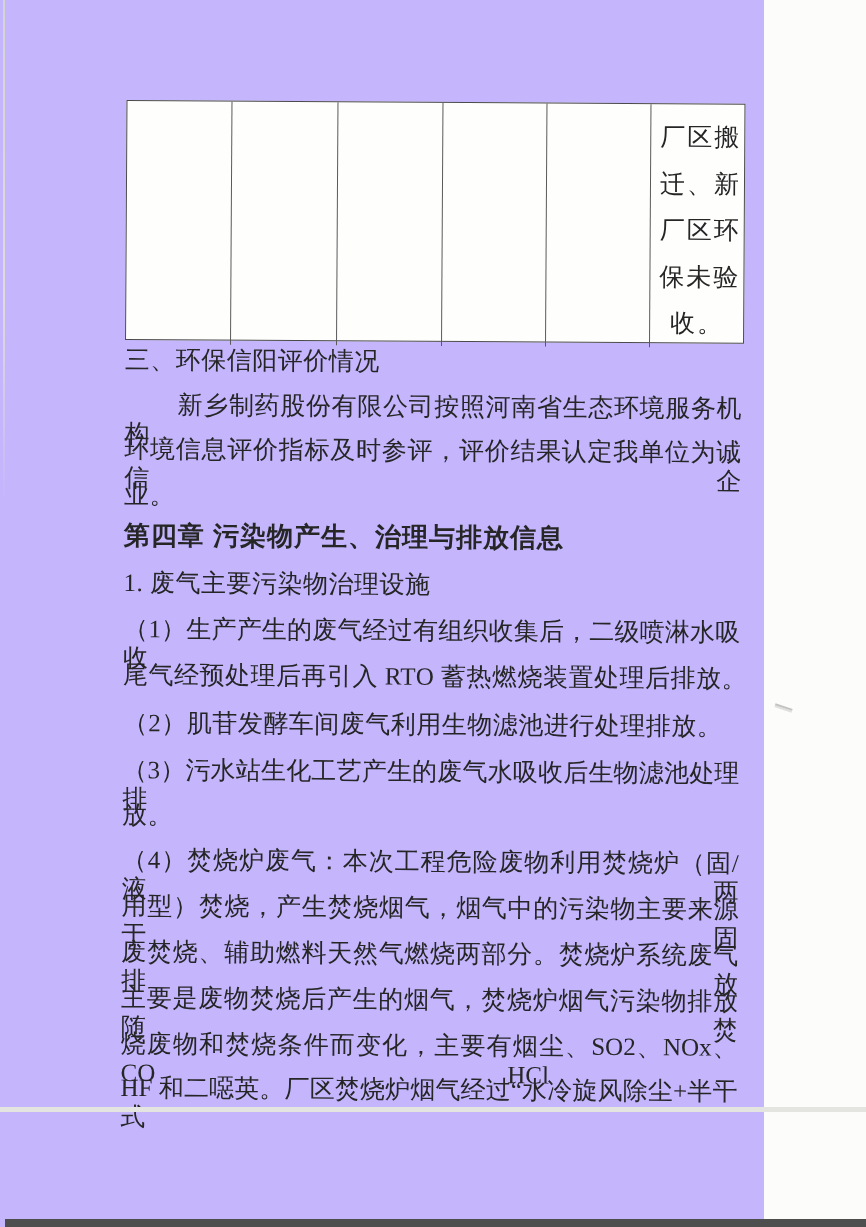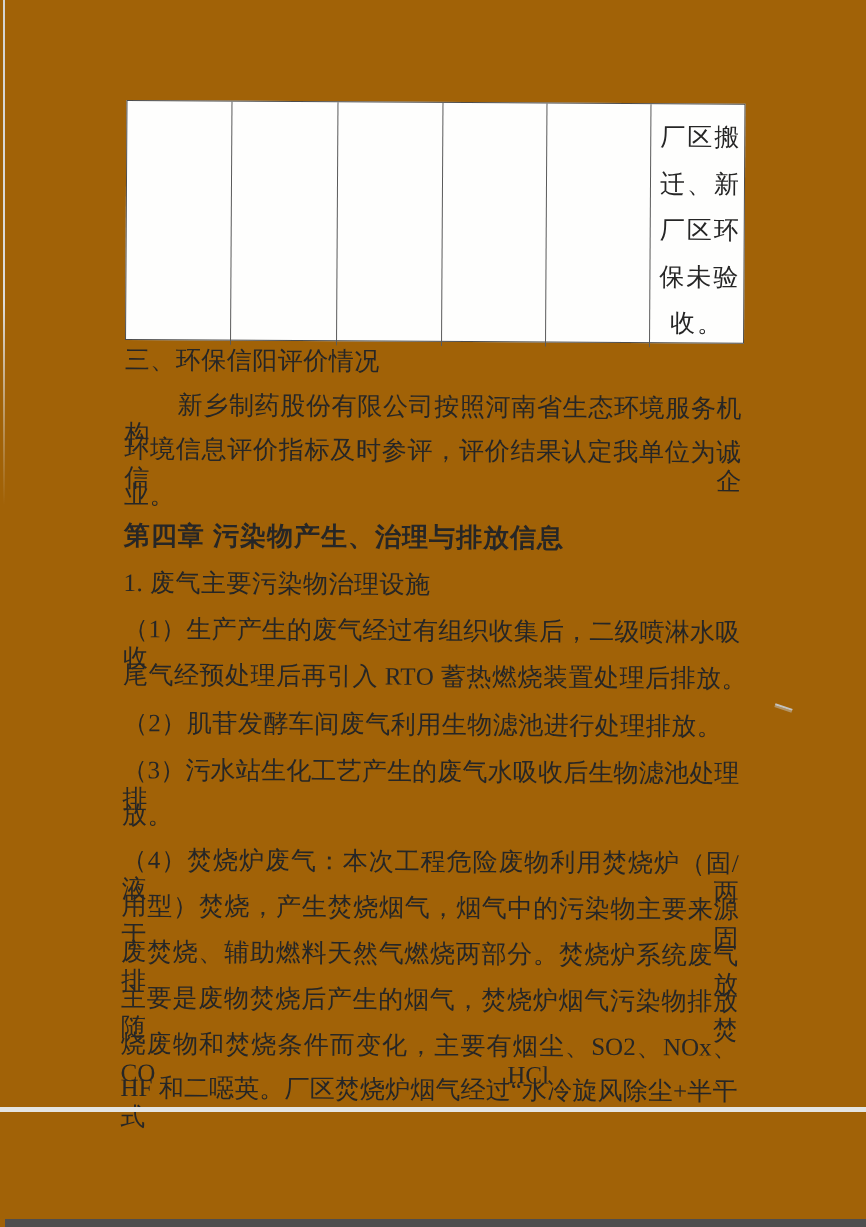--- a/index.html
+++ b/index.html
@@ -6,23 +6,23 @@
     margin: 0;
     padding: 0;
     width: 866px;
     height: 1227px;
     overflow: hidden;
     background: #fcfcfb;
     font-family: "Liberation Serif", "DejaVu Serif", serif;
   }
   #scan-page {
     position: relative;
-    width: 866px;
+    width: 764px;
     height: 1227px;
-    background: #a16207;
+    background: #c4b5fd;
   }
   
   #scan-edge-left {
     position: absolute;
     left: 3px; top: 0;
     width: 2px; height: 505px;
     background: linear-gradient(to bottom, #d4d4d2 0%, #dedddb 60%, rgba(222,221,219,0) 100%);
   }
   
   #content {

